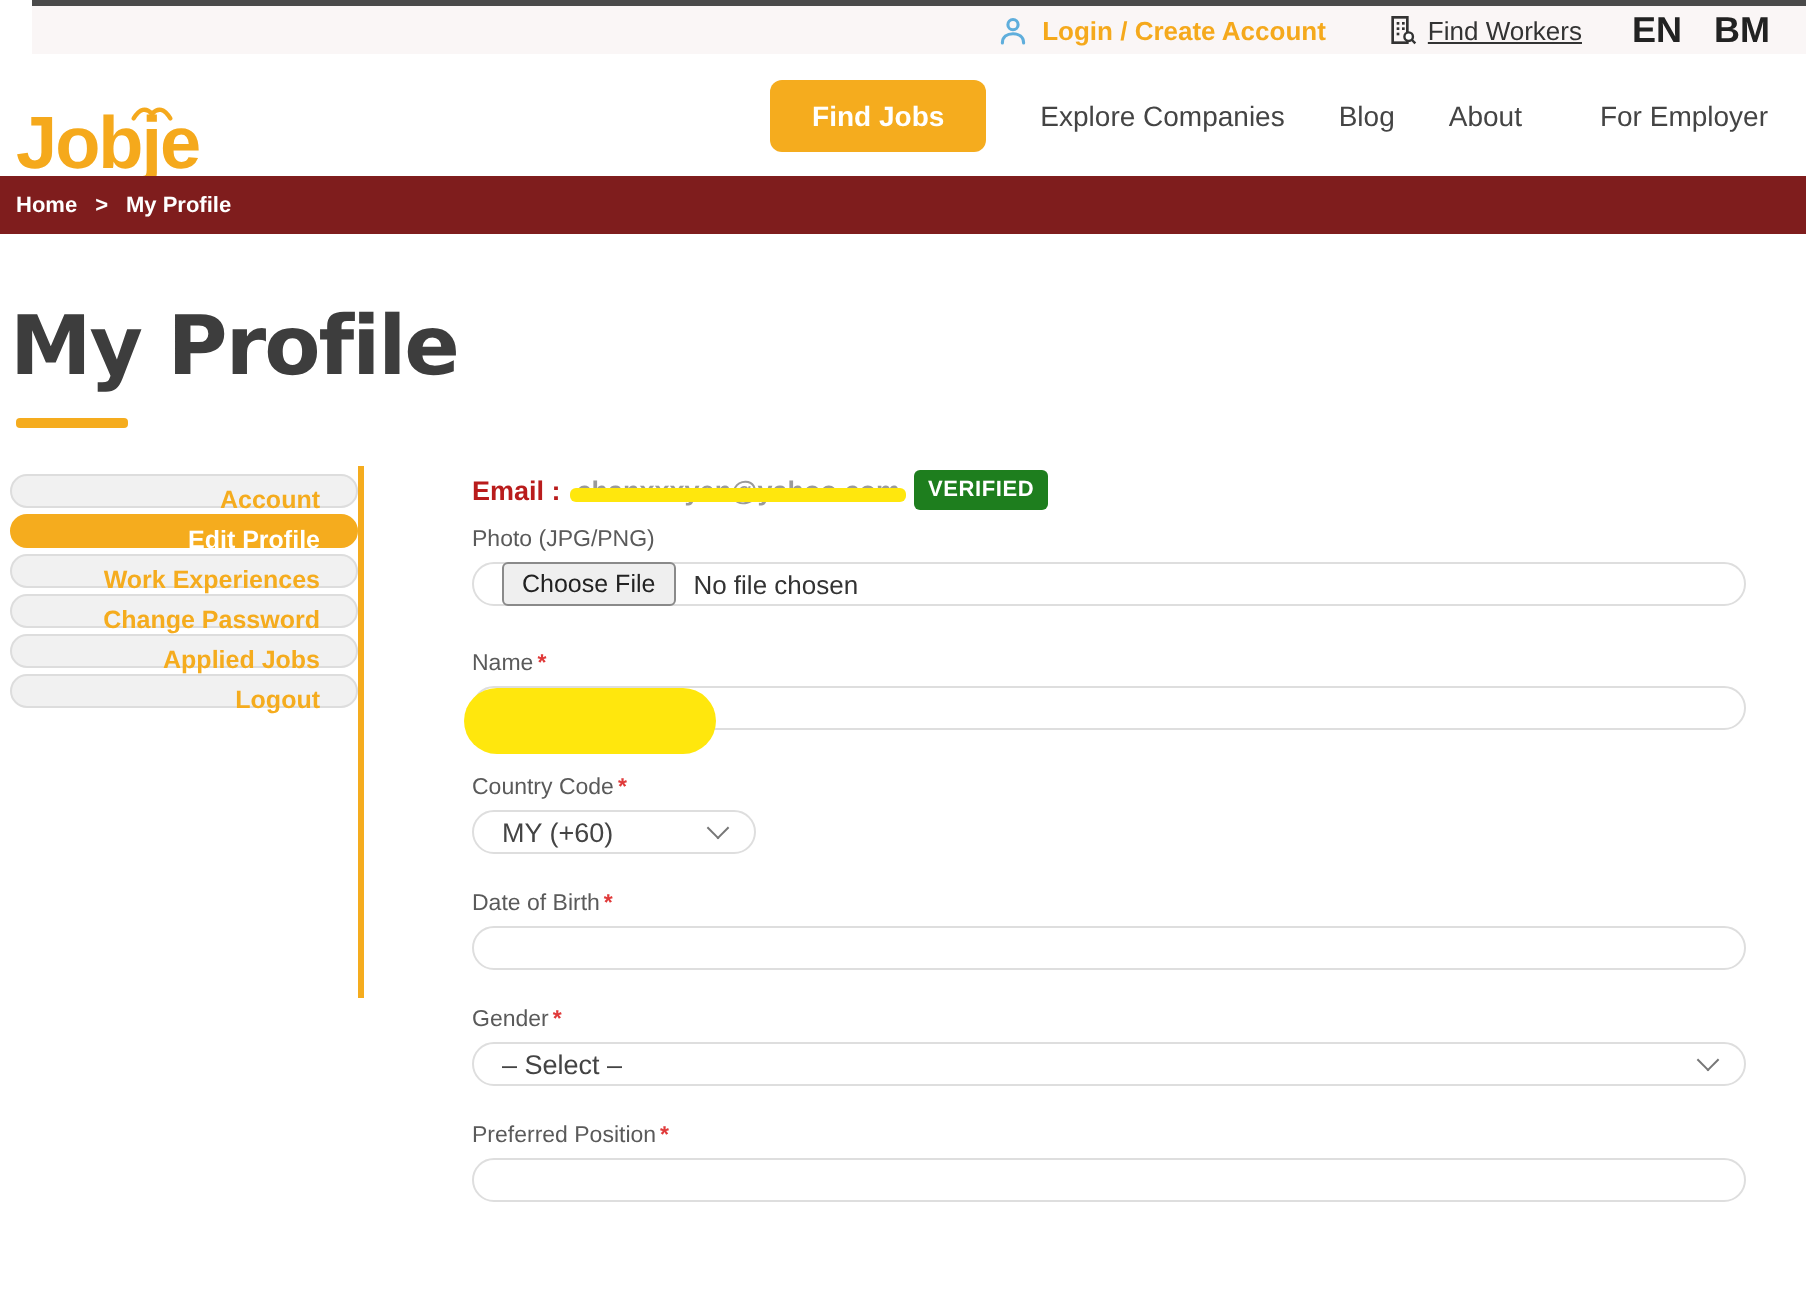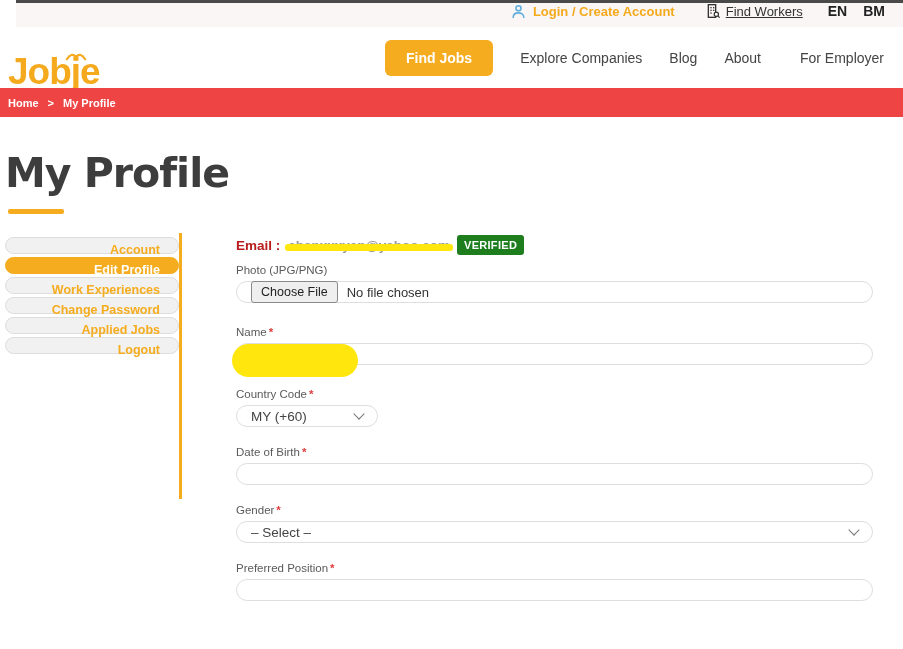--- a/index.html
+++ b/index.html
@@ -1,43 +1,43 @@
 <!DOCTYPE html>
 <html><head>
 <meta charset="utf-8">
 <style>
   * { margin:0; padding:0; box-sizing:border-box; }
   html,body { width:903px; height:649px; }
   body { font-family:"Liberation Sans", sans-serif; background:#fff; position:relative; overflow:hidden; }
 
   
   .topbar { position:absolute; top:0; left:0; right:0; height:27px; background:#FAF6F6;
-            border-top:3px solid #4A4A4A; display:flex; align-items:flex-start; justify-content:flex-end;
+            border-top:3px solid #4A4A4A; display:flex; align-items:center; justify-content:flex-end;
             padding-right:18px;margin-left:16px; }
   .topbar .item { display:flex; align-items:center; }
   .login-link { color:#F5A91C; font-weight:700; font-size:13px; margin-left:6px; cursor:pointer; }
   .findworkers-link { color:#333; font-size:13px; margin-left:5px; cursor:pointer;text-decoration:underline; }
-  .lang { font-weight:700; font-size:14px; color:#222; cursor:pointer; }
+  .lang { font-weight:700; font-size:18px; color:#222; cursor:pointer; }
   .sp30 { width:30px; } .sp25 { width:25px; } .sp16 { width:16px; }
 
   
   .header { position:absolute; top:27px; left:0; right:0; height:61px; background:#fff; }
   .logo { position:absolute; left:8px; top:1px; width:100px; cursor:pointer;margin-top:24px; }
   .logo-word { font-size:37px; font-weight:700; color:#F5A91C; line-height:40px; letter-spacing:-1px; }
   .logo-bird { position:absolute; left:57px; top:-1px; }
   .logo-by { font-size:8px; letter-spacing:0.4px; padding-left:3px; margin-top:-4px; font-weight:700; }
   .logo-by .by { color:#9A9A9A; } .logo-by .city { color:#9A9A9A; } .logo-by .recruit { color:#2FA8E0; }
   .nav { position:absolute; right:19px; top:0; height:61px; display:flex; align-items:center; gap:27px; }
   .find-jobs-btn { background:#F5AC1E; color:#fff; font-weight:700; font-size:14px; border:none;
                    border-radius:6px; padding:10px 21px; cursor:pointer; }
   .nav-link { font-size:14px; color:#444; cursor:pointer; }
   .nav-link.last { margin-left:12px; }
 
   
-  .breadcrumb { position:absolute; top:88px; left:0; right:0; height:29px; background:#ef4444;
+  .breadcrumb { position:absolute; top:88px; left:0; right:0; height:29px; background:#7f1d1d;
                 display:flex; align-items:center; padding-left:8px; color:#fff; font-size:11px;
                 font-weight:700; gap:9px; }
   .crumb { cursor:pointer; }
 
   
   .page-title { position:absolute; left:5px; top:149px; font-size:41px; font-weight:600; color:#3D3D3D;
                 font-family:"DejaVu Sans","Liberation Sans",sans-serif; letter-spacing:-1px; }
   .title-underline { position:absolute; left:8px; top:209px; width:56px; height:5px; background:#F5AC1E;
                      border-radius:2px; }
 

